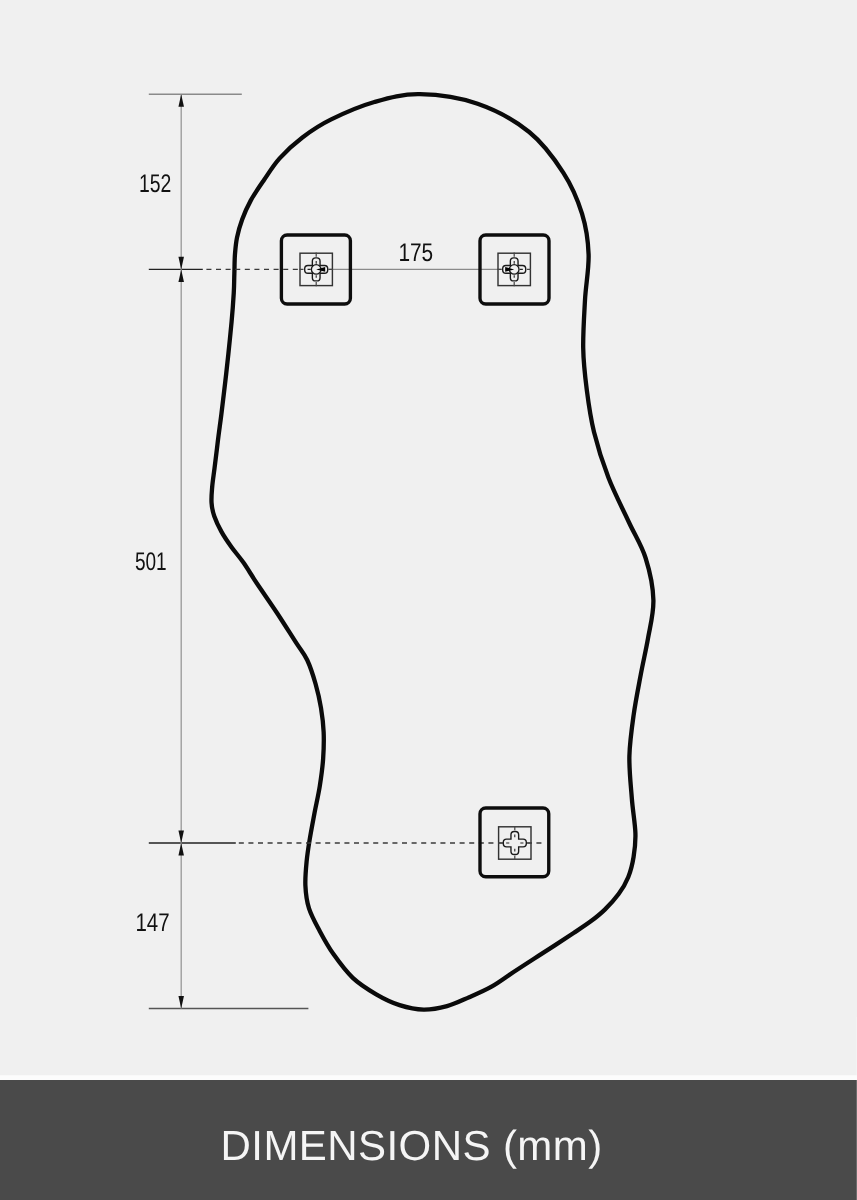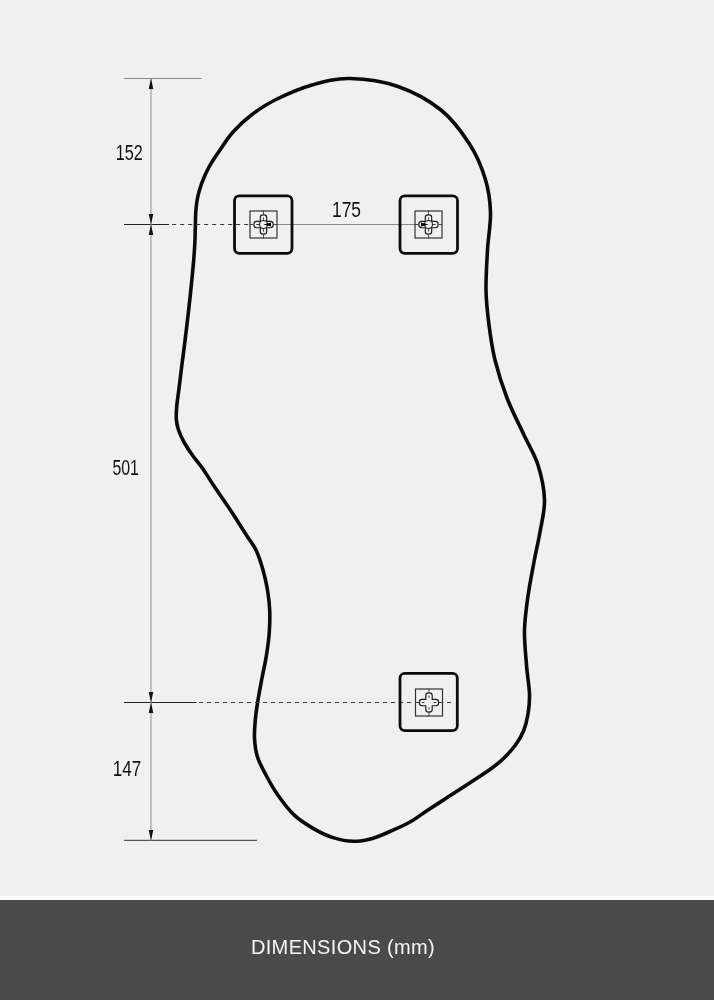--- a/index.html
+++ b/index.html
@@ -78,12 +78,12 @@
       <path d="M 429 695.5 V 697.7 M 429 707.3 V 709.5 M 421.8 702.5 H 424.4 M 433.6 702.5 H 436.2" stroke="#222" stroke-width="0.9" fill="none"></path>
       <path d="M 429 688.5 V 691.9 M 429 713.1 V 716.5 M 415 702.5 H 418.4 M 439.6 702.5 H 443" stroke="#444" stroke-width="1" fill="none"></path>
     </g>
 
 </svg>
 
 <div style="position:absolute;left:0;top:896px;width:714px;height:4px;background:#fcfcfc"></div>
 
 <div style="position:absolute;left:0;top:900px;width:714px;height:100px;background:#4a4a4a"></div>
 
-<div style="position:absolute;left:0;top:936px;width:686px;text-align:center;font-size:20px;letter-spacing:0.35px;color:#f5f5f5">DIMENSIONS (mm)</div>
+<div style="position:absolute;left:0;top:936px;width:686px;text-align:center;font-size:35px;letter-spacing:0.35px;color:#f5f5f5">DIMENSIONS (mm)</div>
 </body></html>

